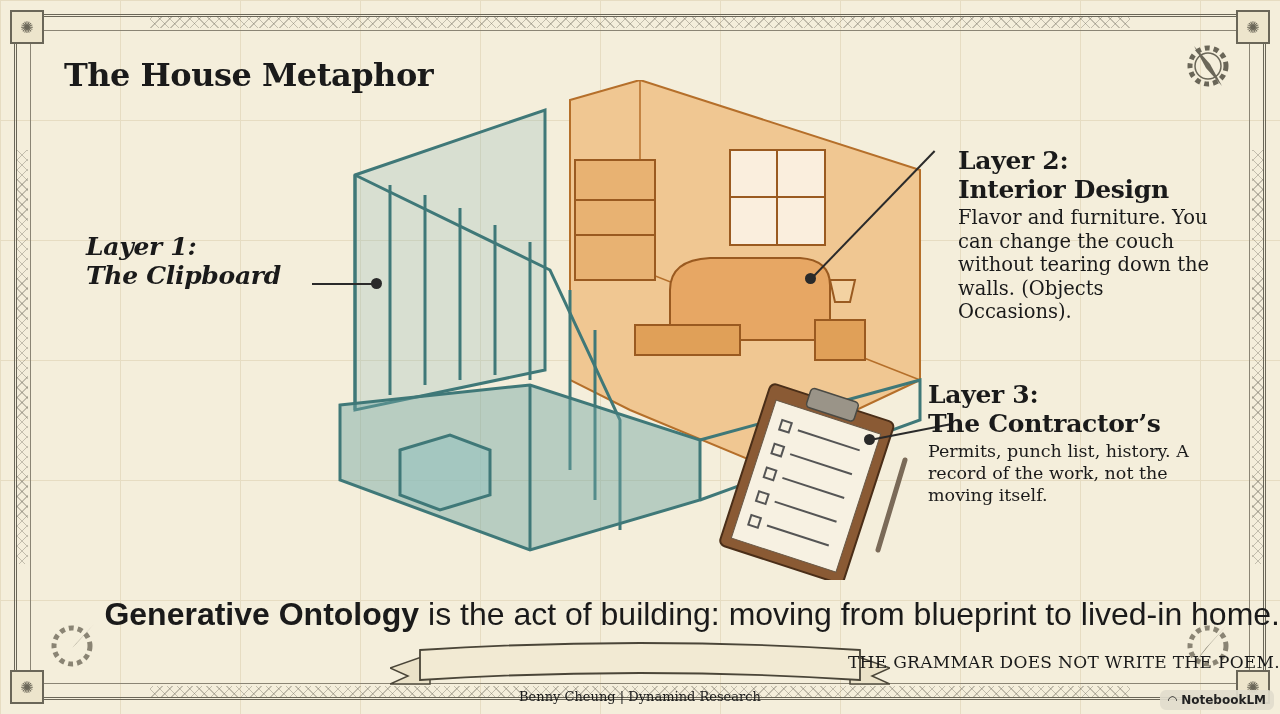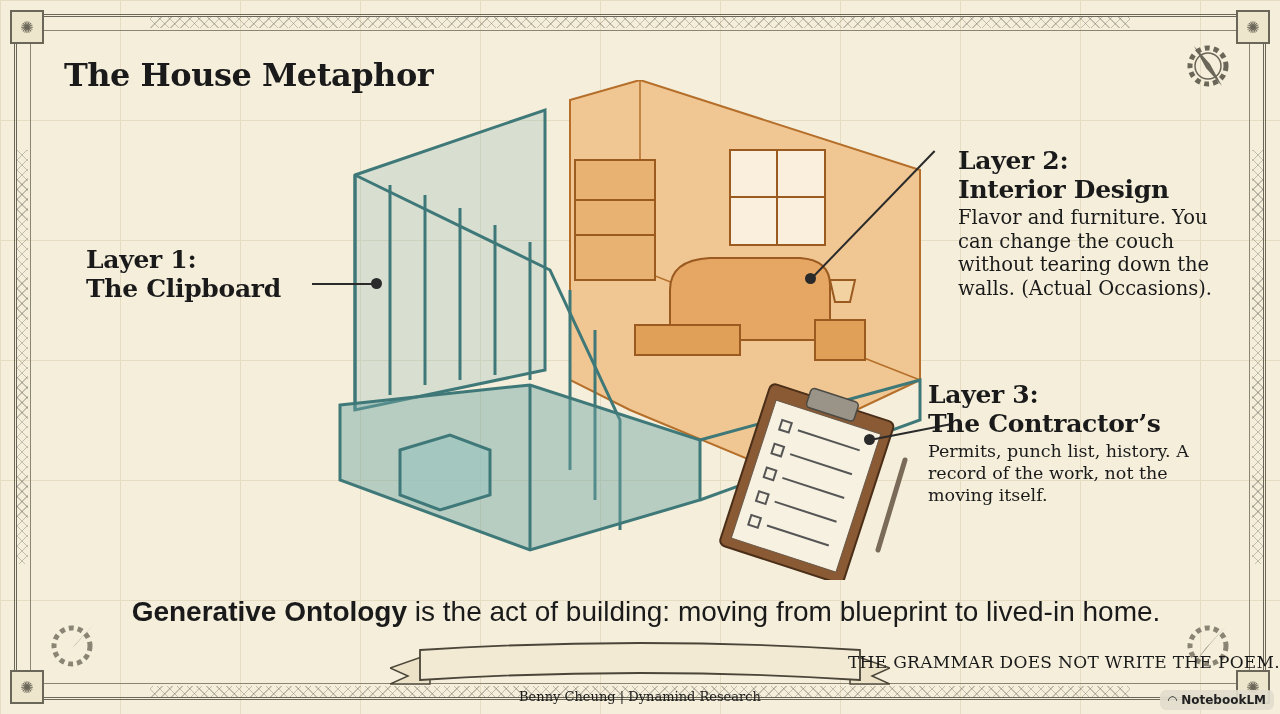--- a/index.html
+++ b/index.html
@@ -17,31 +17,31 @@
   .band.right { top:150px; bottom:150px; right:16px; width:12px; }
   .corner { position:absolute; width:30px; height:30px; border:2px solid #6a6658; background:#ede5cc; display:flex; align-items:center; justify-content:center; font-size:16px; color:#6a6658; }
   .c-tl { left:10px; top:10px; } .c-tr { right:10px; top:10px; } .c-bl { left:10px; bottom:10px; } .c-br { right:10px; bottom:10px; }
   .gear { position:absolute; width:56px; height:56px; }
 
   .title { position:absolute; left:64px; top:56px; font-family:"DejaVu Serif", serif; font-weight:bold; font-size:32px; letter-spacing:-0.5px; }
 
   .layer { position:absolute; }
   .layer .h { font-weight:bold; font-size:25px; line-height:29px; letter-spacing:-0.3px; }
   .layer .b { font-size:19.5px; line-height:23.5px; margin-top:2px; }
-  .l1 { left:86px; top:245px; width:230px; }
+  .l1 { left:86px; top:232px; width:230px;font-style:italic; }
   .l2 { left:958px; top:146px; width:260px; }
   .l3 { left:928px; top:380px; width:280px; }
   .l3 .b { font-size:17.5px; line-height:22px; }
 
   .leader { position:absolute; height:2px; background:#2a2a2a; transform-origin:left center; }
   .dot { position:absolute; width:11px; height:11px; background:#2a2a2a; border-radius:50%; }
 
   .art { position:absolute; left:330px; top:80px; width:600px; height:500px; }
 
-  .tagline { position:absolute; left:0; right:0; top:596px; text-align:center; font-family:"Liberation Sans", sans-serif; font-size:28px;padding-left:12px; }
+  .tagline { position:absolute; left:0; right:0; top:596px; text-align:right; font-family:"Liberation Sans", sans-serif; font-size:32px;padding-left:12px; }
   .tagline b { font-weight:bold; }
 
   .ribbon { position:absolute; left:390px; top:640px; width:500px; height:50px; }
   .ribbon-text { position:absolute; left:0; right:0; top:652px; text-align:right; font-size:17px; letter-spacing:0.3px; }
   .credit { position:absolute; left:0; right:0; top:689px; text-align:center; font-size:13px; }
 
   .badge { position:absolute; right:6px; bottom:4px; background:rgba(225,220,205,.92); border-radius:6px; padding:3px 8px; font-family:"DejaVu Sans", sans-serif; font-size:12px; font-weight:bold; color:#222; display:flex; align-items:center; gap:4px; }
 </style>
 </head>
 <body>
@@ -141,21 +141,21 @@
     <div>Layer 1:</div>
     <div>The Clipboard</div>
   </div>
 </div>
 
 <div class="layer l2">
   <div class="h">
     <div>Layer 2:</div>
     <div>Interior Design</div>
   </div>
-  <div class="b">Flavor and furniture. You can change the couch without tearing down the walls. (Actual Occasions).</div>
+  <div class="b">Flavor and furniture. You can change the couch without tearing down the walls. (Objects Occasions).</div>
 </div>
 
 <div class="layer l3">
   <div class="h">
     <div>Layer 3:</div>
     <div>The Contractor’s</div>
   </div>
   <div class="b">Permits, punch list, history. A record of the work, not the moving itself.</div>
 </div>
 

